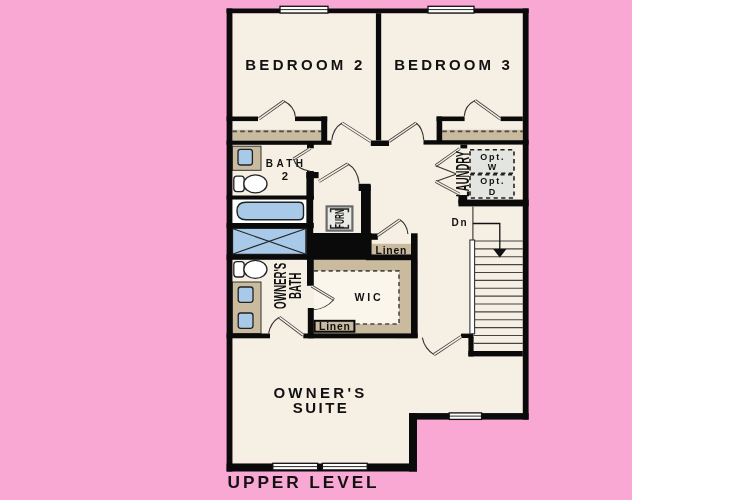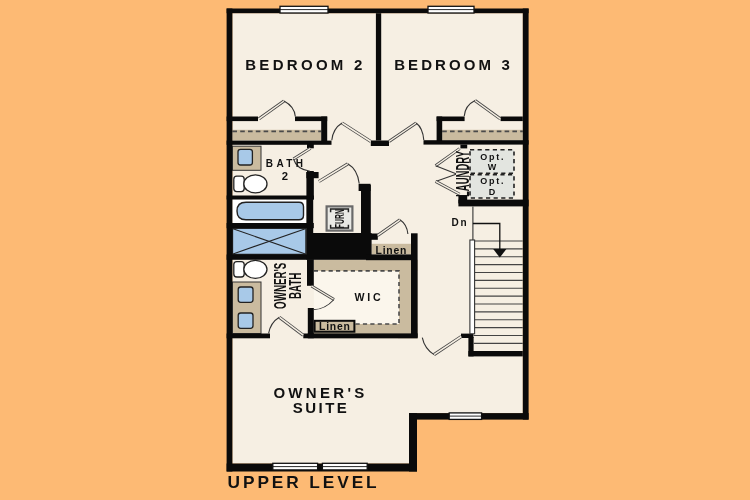--- a/index.html
+++ b/index.html
@@ -1,16 +1,16 @@
 <!DOCTYPE html>
 <html><head>
 <meta charset="utf-8">
 <style>
   html,body{margin:0;padding:0;background:#ffffff;-webkit-font-smoothing:antialiased;}
-  #page{position:relative;width:750px;height:500px;background:#fdba74;overflow:hidden;}
+  #page{position:relative;width:632px;height:500px;background:#f9a8d4;overflow:hidden;}
   svg{display:block;}
   text{font-family:"Liberation Sans",sans-serif;font-weight:bold;fill:#111111;}
 </style>
 </head>
 <body>
 <div id="page">
 <svg width="750" height="500" viewBox="0 0 750 500">
 
 <polygon points="232.4,13.2 522.8,13.2 522.8,413.1 417,413.1 417,463.5 232.4,463.5" fill="#F6EFE3"></polygon>
 

